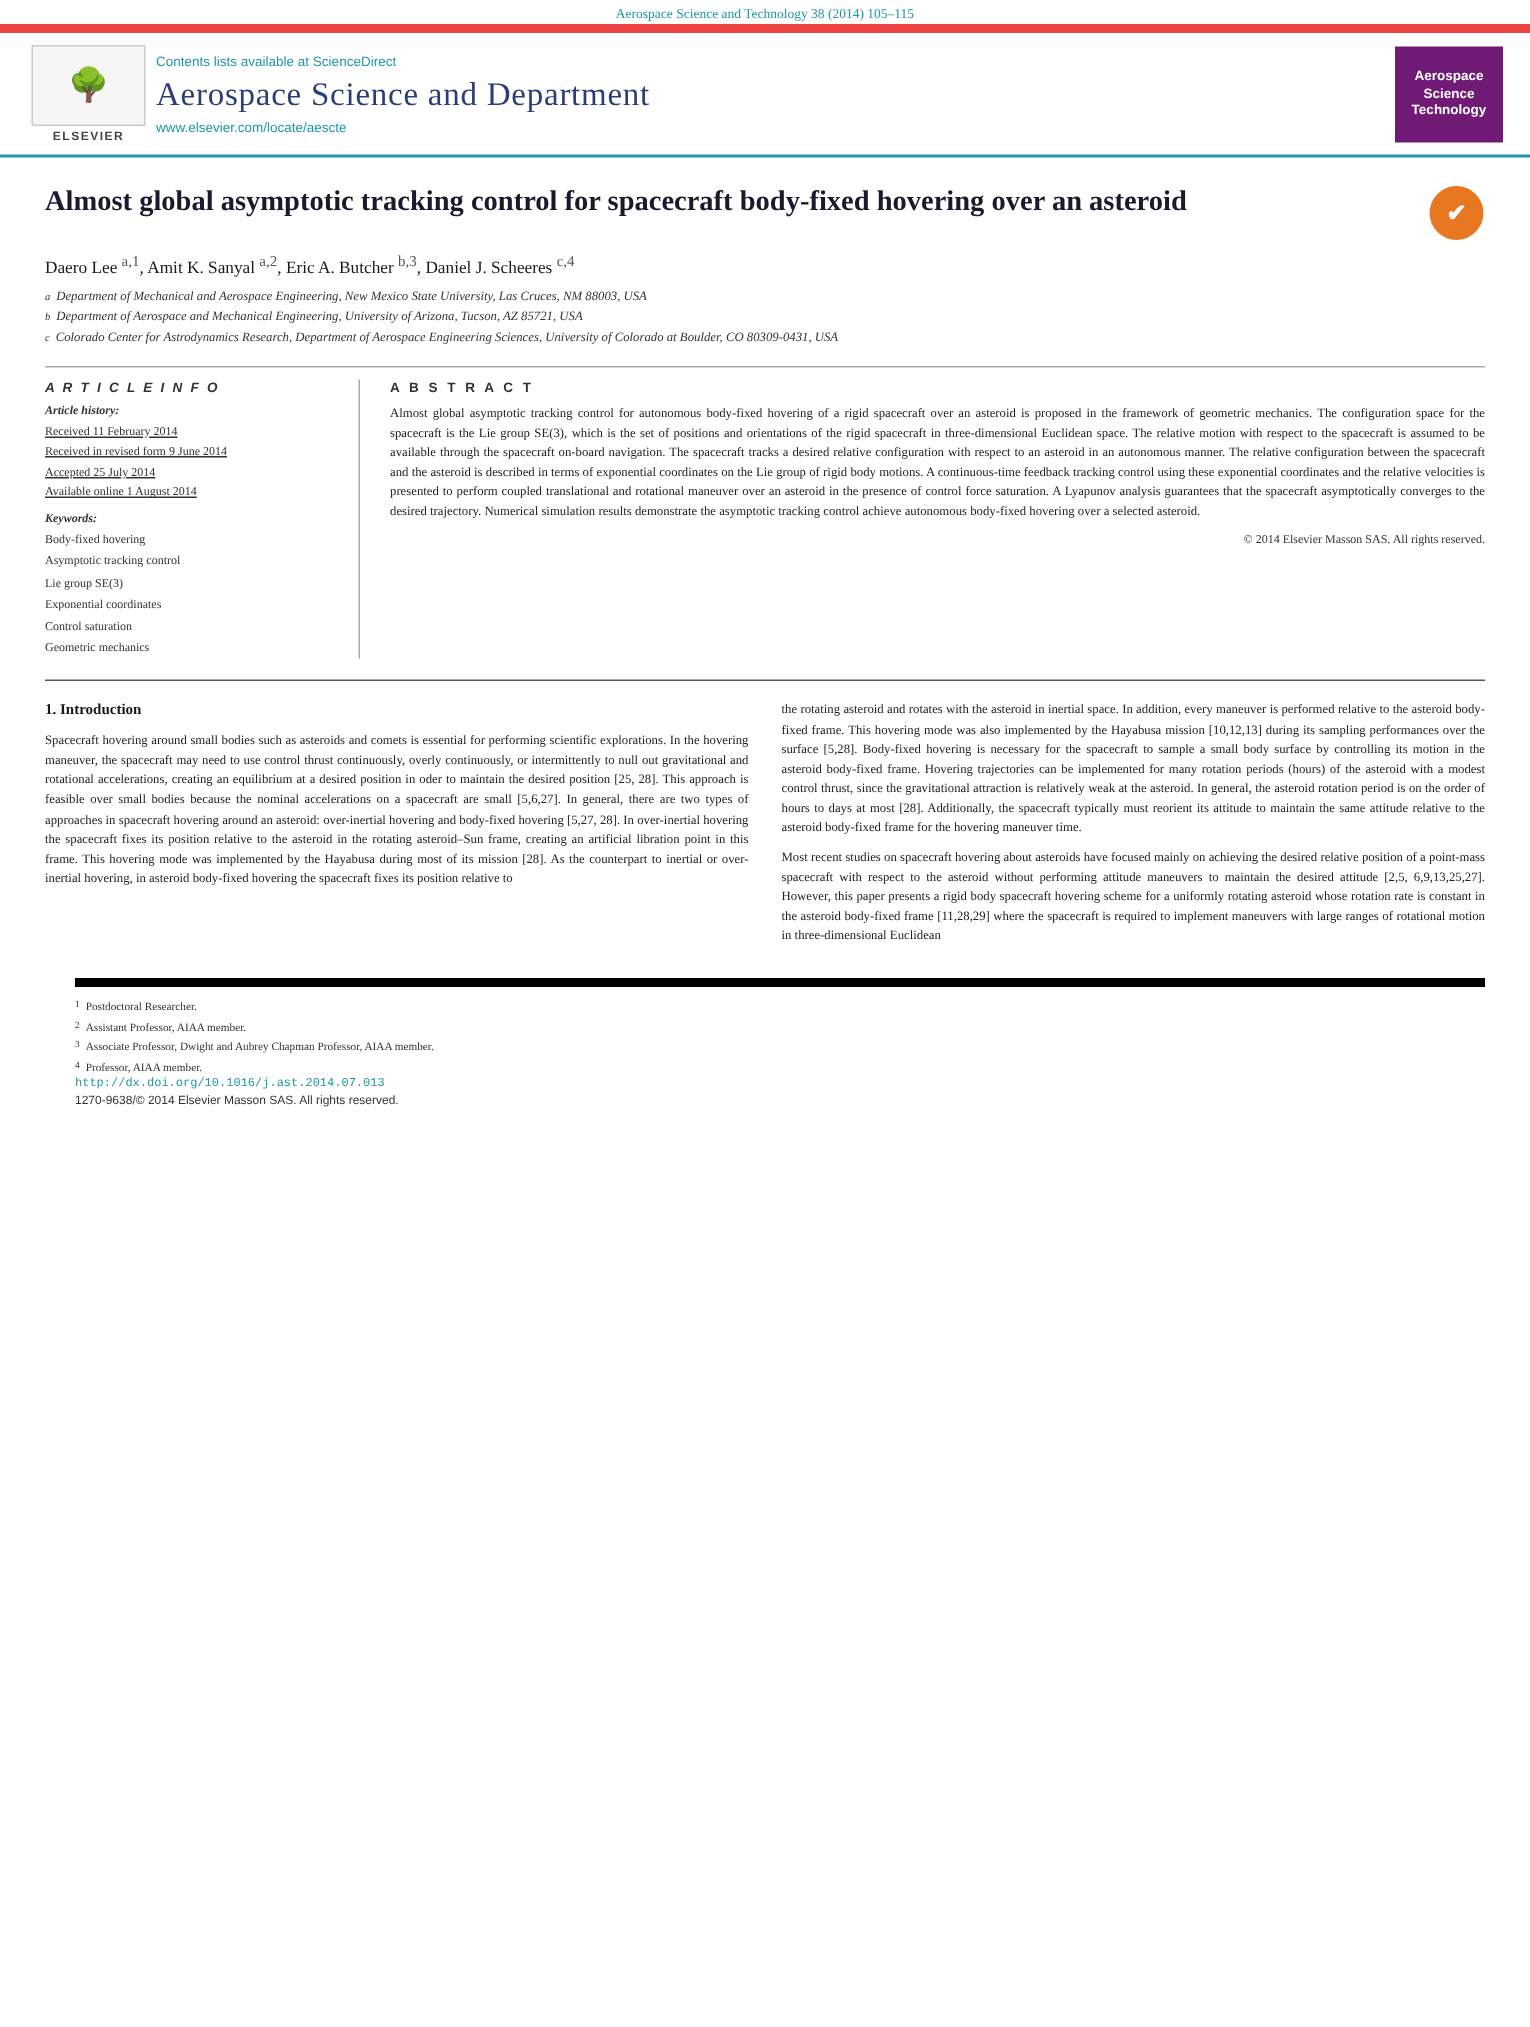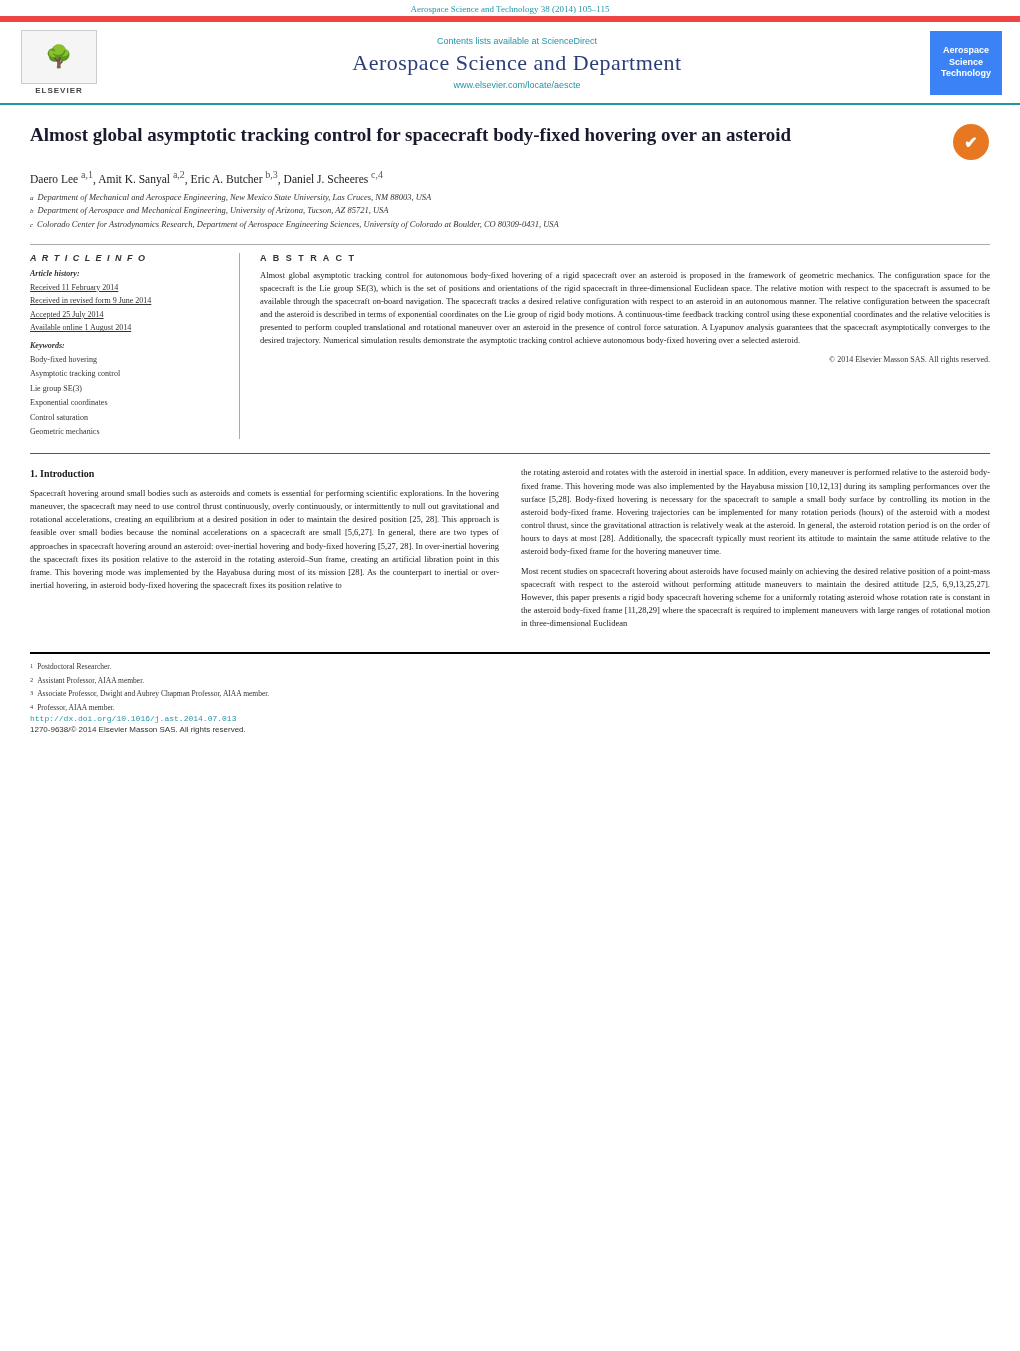--- a/index.html
+++ b/index.html
@@ -59,21 +59,20 @@
     }
     .elsevier-logo .logo-text {
       font-size: 8px;
       font-weight: bold;
       color: #444;
       letter-spacing: 1px;
       margin-top: 2px;
       font-family: Arial, sans-serif;
     }
     .journal-title-block {
-      text-align: center;
       flex: 1;
     }
     .journal-title-block .contents-line {
       font-size: 9px;
       color: #555;
       margin-bottom: 4px;
       font-family: Arial, sans-serif;
     }
     .journal-title-block .contents-line span {
       color: #2196a8;
@@ -87,21 +86,21 @@
     }
     .journal-title-block .journal-url {
       font-size: 9px;
       color: #2196a8;
       margin-top: 4px;
       font-family: Liberation Sans, sans-serif;
     }
     .journal-logo-right {
       width: 72px;
       height: 64px;
-      background: #3b82f6;
+      background: #701a75;
       display: flex;
       flex-direction: column;
       align-items: center;
       justify-content: center;
       color: #fff;
       font-size: 7px;
       font-family: Arial, sans-serif;
       text-align: center;
       line-height: 1.3;
       padding: 4px;
@@ -281,21 +280,22 @@
       color: #1a1a1a;
     }
     .body-col p {
       margin-bottom: 6px;
     }
 
     
     .footer-section {
       margin-top: 16px;
       padding-top: 6px;
-      border-top: 2px solid #000000;
+      border-top: 6px solid #000000;
+      margin-left: 20px;
     }
     .footnotes {
       font-size: 7.5px;
       color: #333;
       line-height: 1.8;
       font-family: 'Times New Roman', serif;
     }
     .footnotes .fn-row {
       display: flex;
       gap: 4px;

